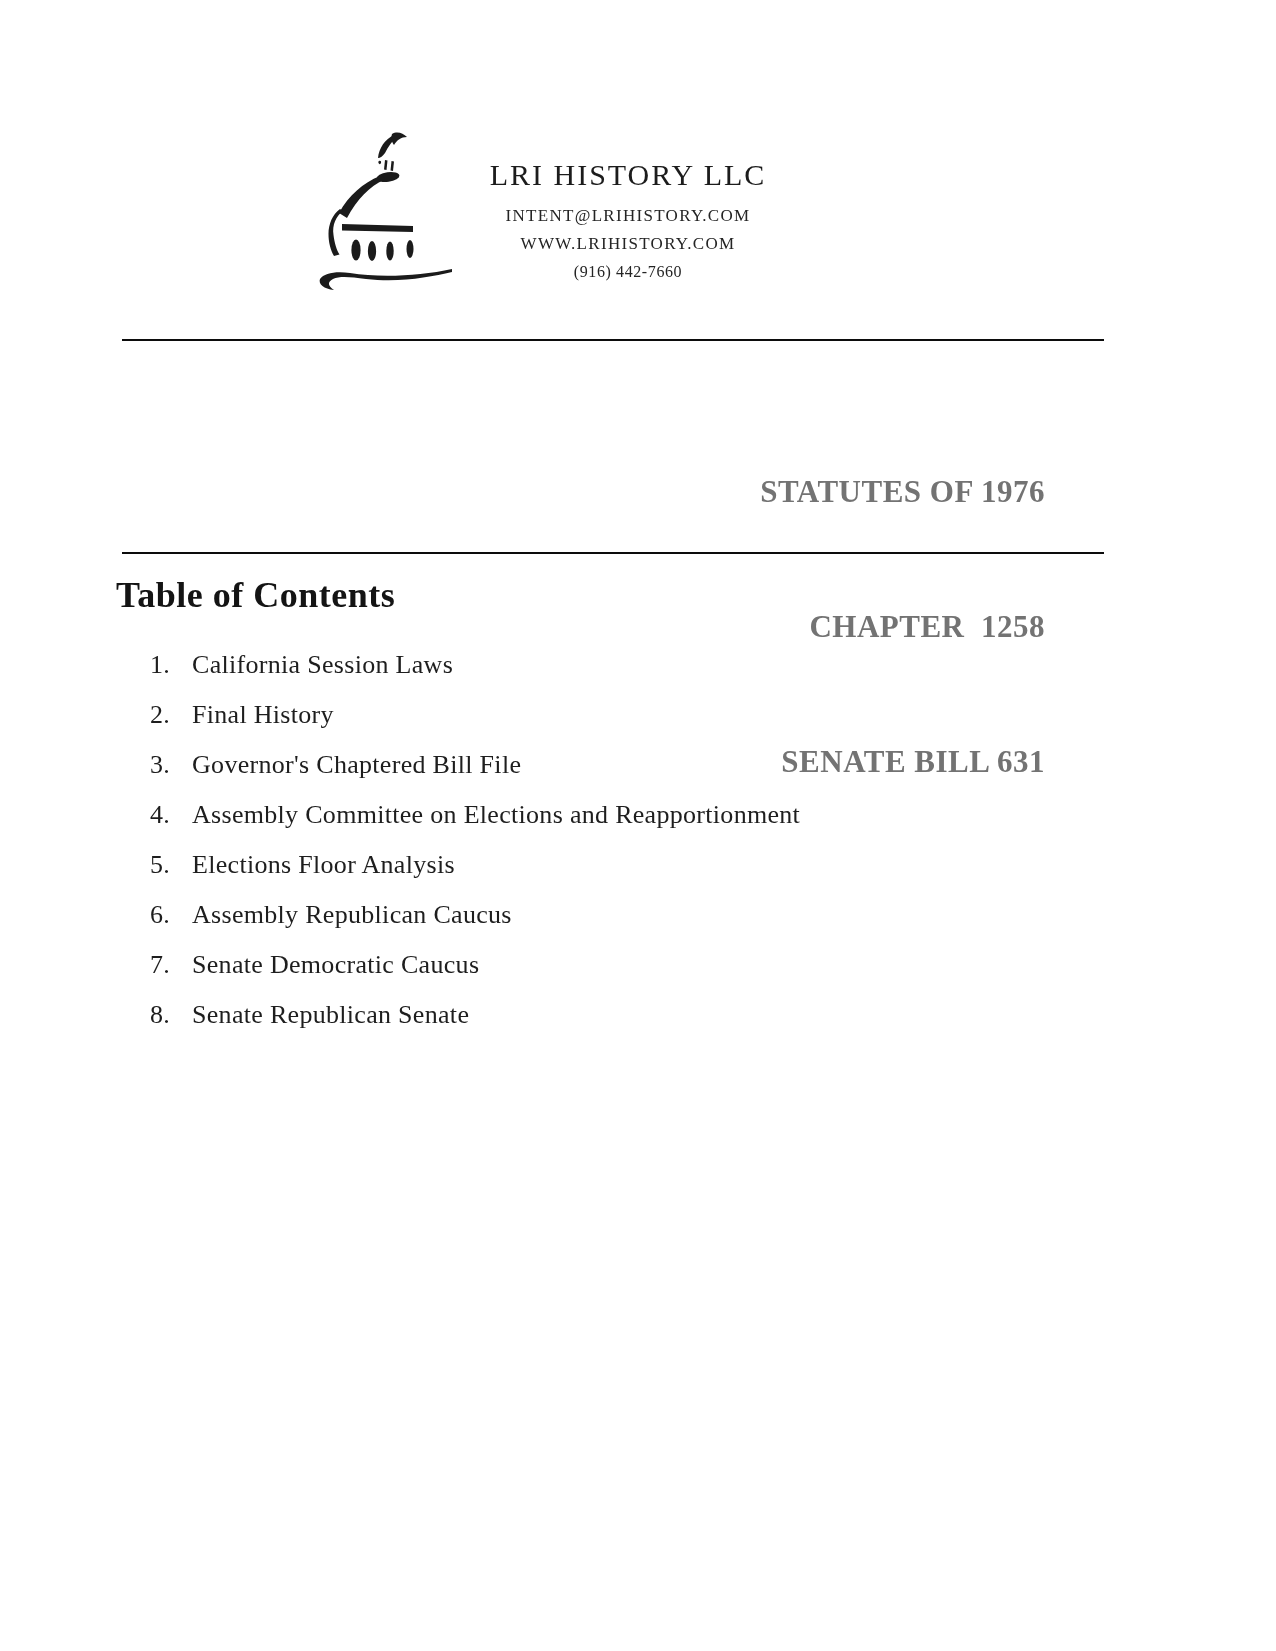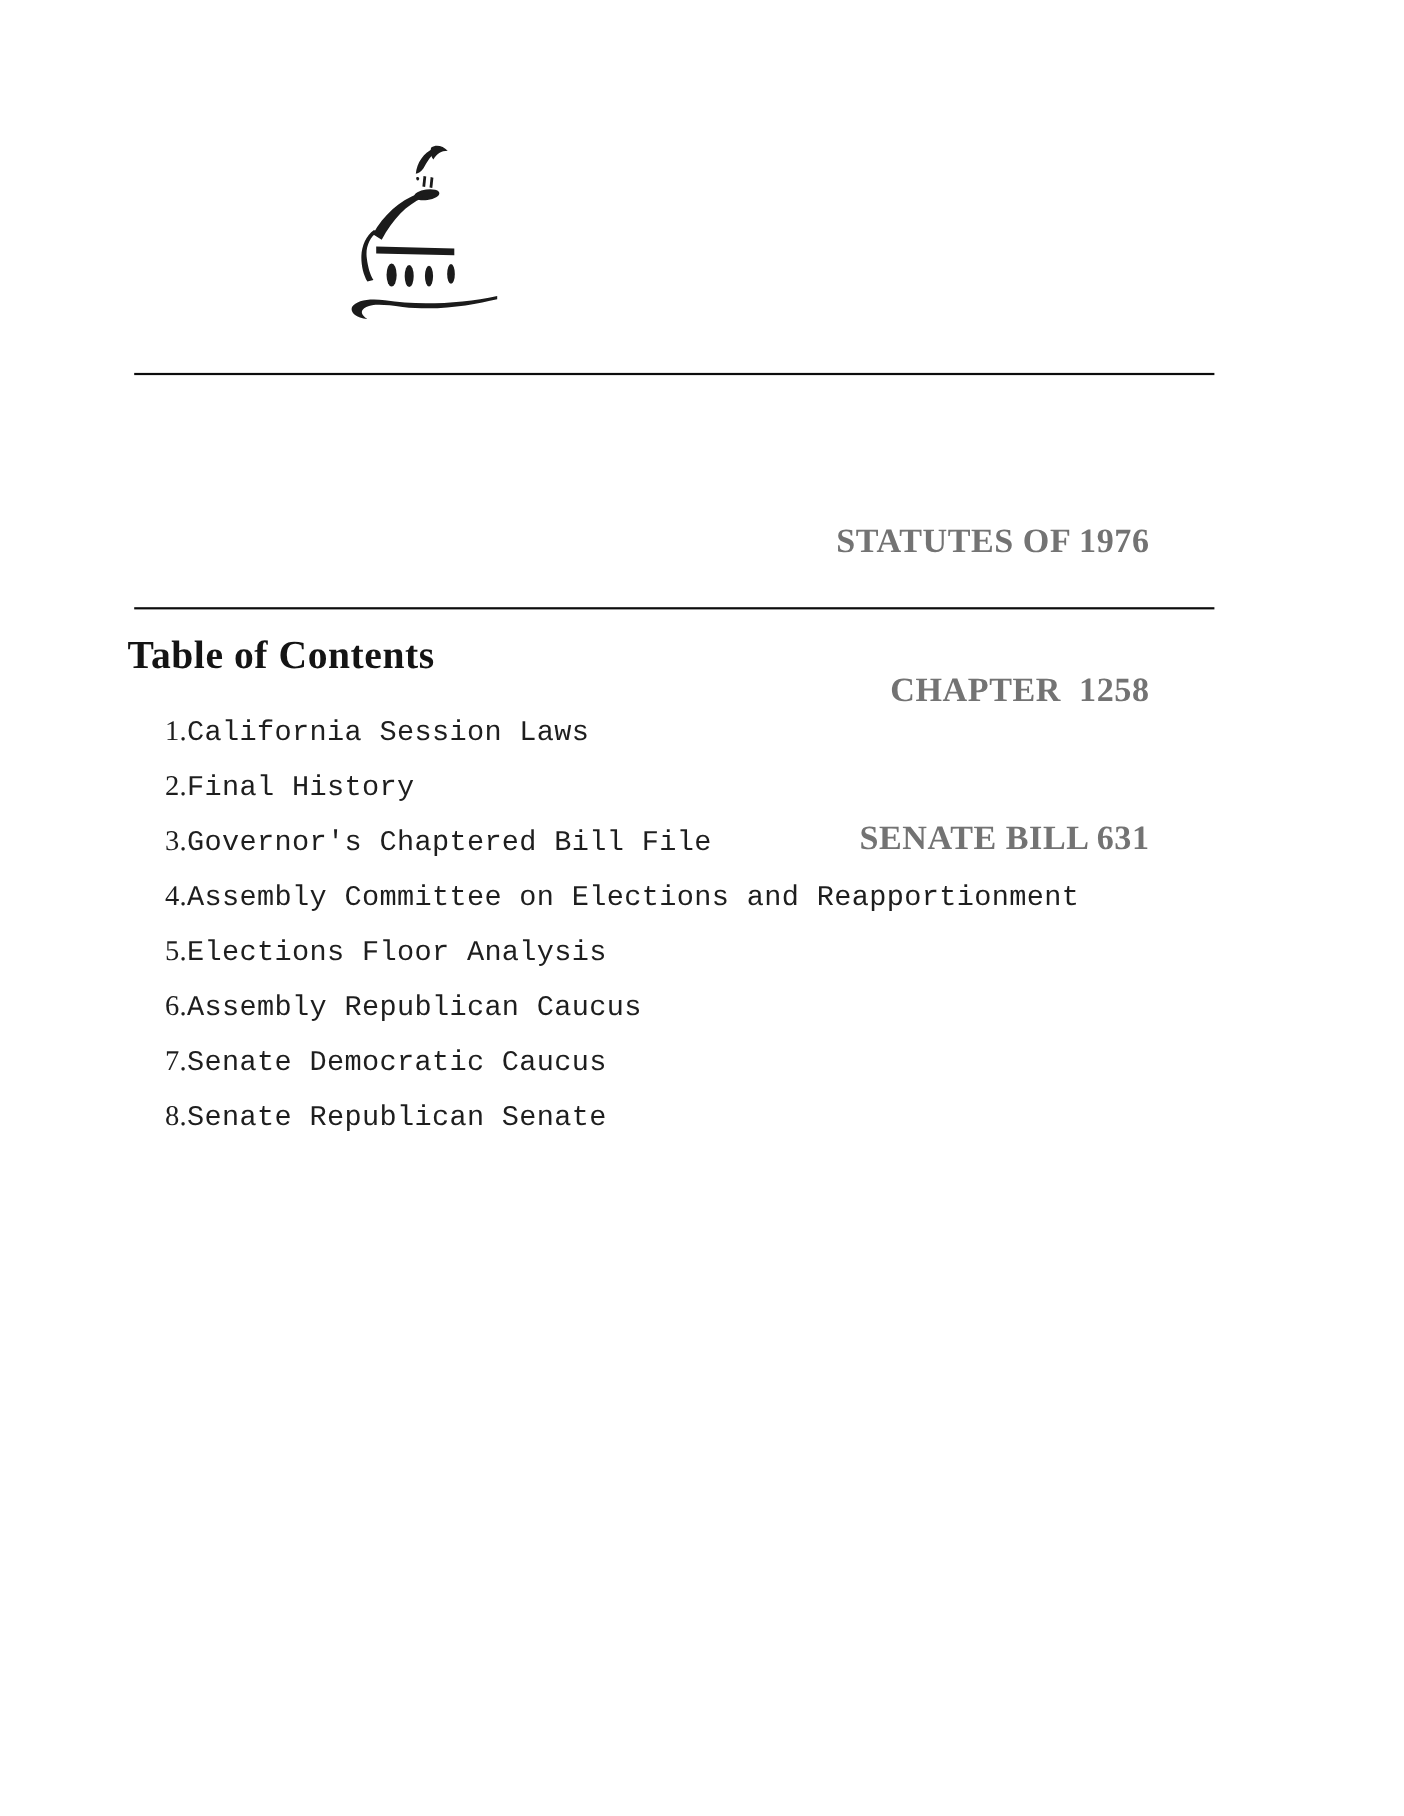--- a/index.html
+++ b/index.html
@@ -100,22 +100,22 @@
     line-height: 50px;
     align-items: baseline;
   }
   .toc-number {
     display: inline-block;
     width: 54px;
     text-align: right;
     flex: 0 0 auto;
   }
   .toc-label {
+    margin-left: 22px;
     white-space: nowrap;
-    font-family: Liberation Mono, monospace;
   }
 </style>
 </head>
 <body>
 
 <div class="page">
 
   <svg class="logo" viewBox="0 0 170 175" aria-hidden="true">
     <g fill="#1b1b1b" stroke="none">
 
@@ -137,20 +137,26 @@
 
       <ellipse cx="56" cy="127" rx="4.6" ry="10.5"></ellipse>
       <ellipse cx="72" cy="128" rx="4.1" ry="10"></ellipse>
       <ellipse cx="90" cy="128" rx="3.7" ry="9.5"></ellipse>
       <ellipse cx="110" cy="126" rx="3.5" ry="9"></ellipse>
 
       <path d="M152 146 C120 153 80 155 50 150 C36 148 24 150 20 156 C18 161 24 166 34 167 C28 163 27 159 33 156 C40 153 50 154 66 156 C100 160 130 154 152 149 Z"></path>
     </g>
   </svg>
 
+  <div class="header-block">
+    <div class="company-name">LRI HISTORY LLC</div>
+    <div class="contact-line first">INTENT@LRIHISTORY.COM</div>
+    <div class="contact-line">WWW.LRIHISTORY.COM</div>
+    <div class="phone-line">(916) 442-7660</div>
+  </div>
 
   <div class="rule rule-top"></div>
 
   <div class="ref-block">
     <div>STATUTES OF 1976</div>
     <div>CHAPTER  1258</div>
     <div>SENATE BILL 631</div>
   </div>
 
   <div class="rule rule-bottom"></div>

